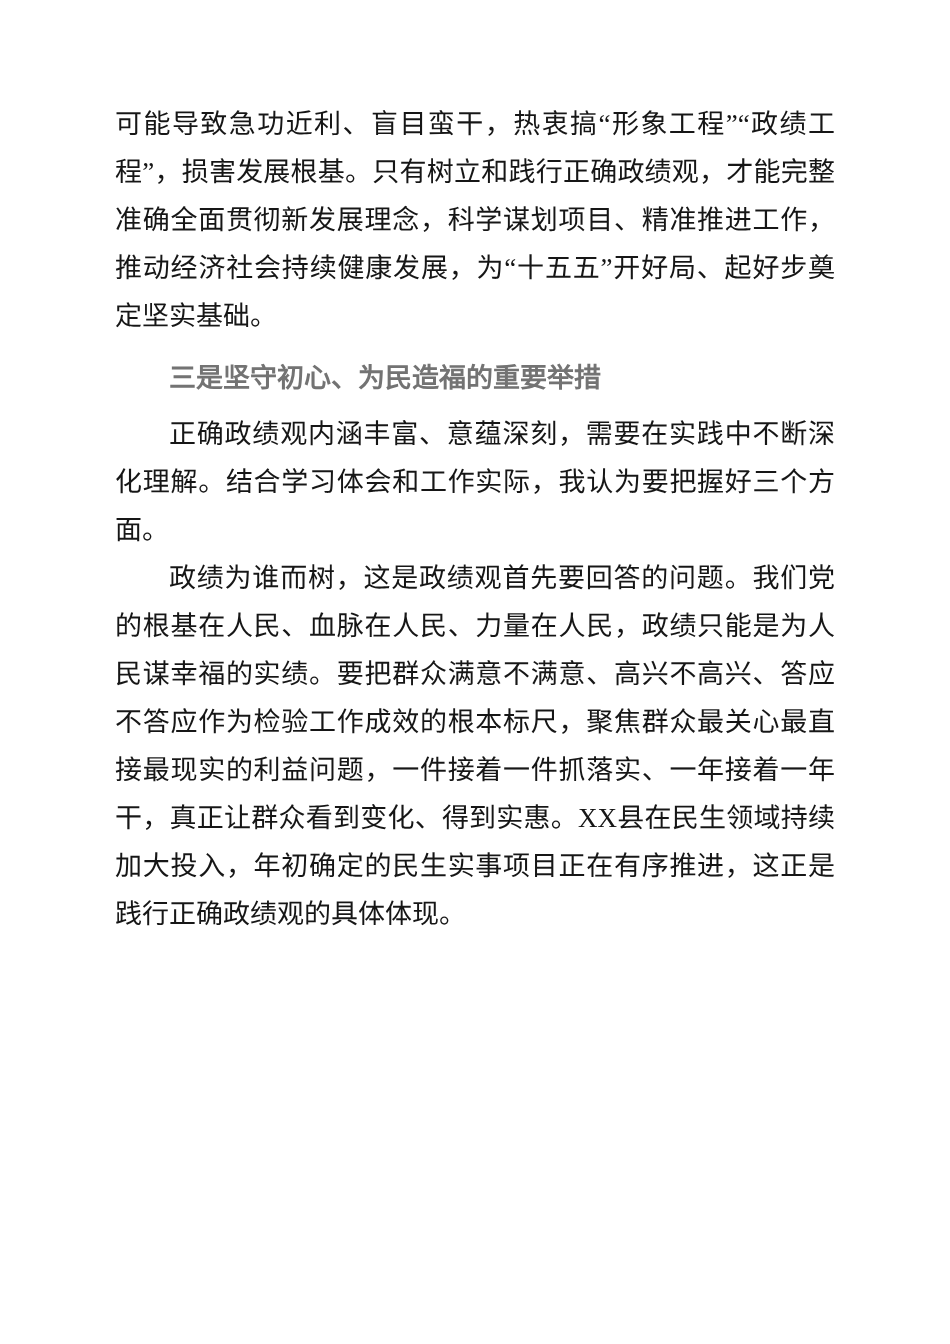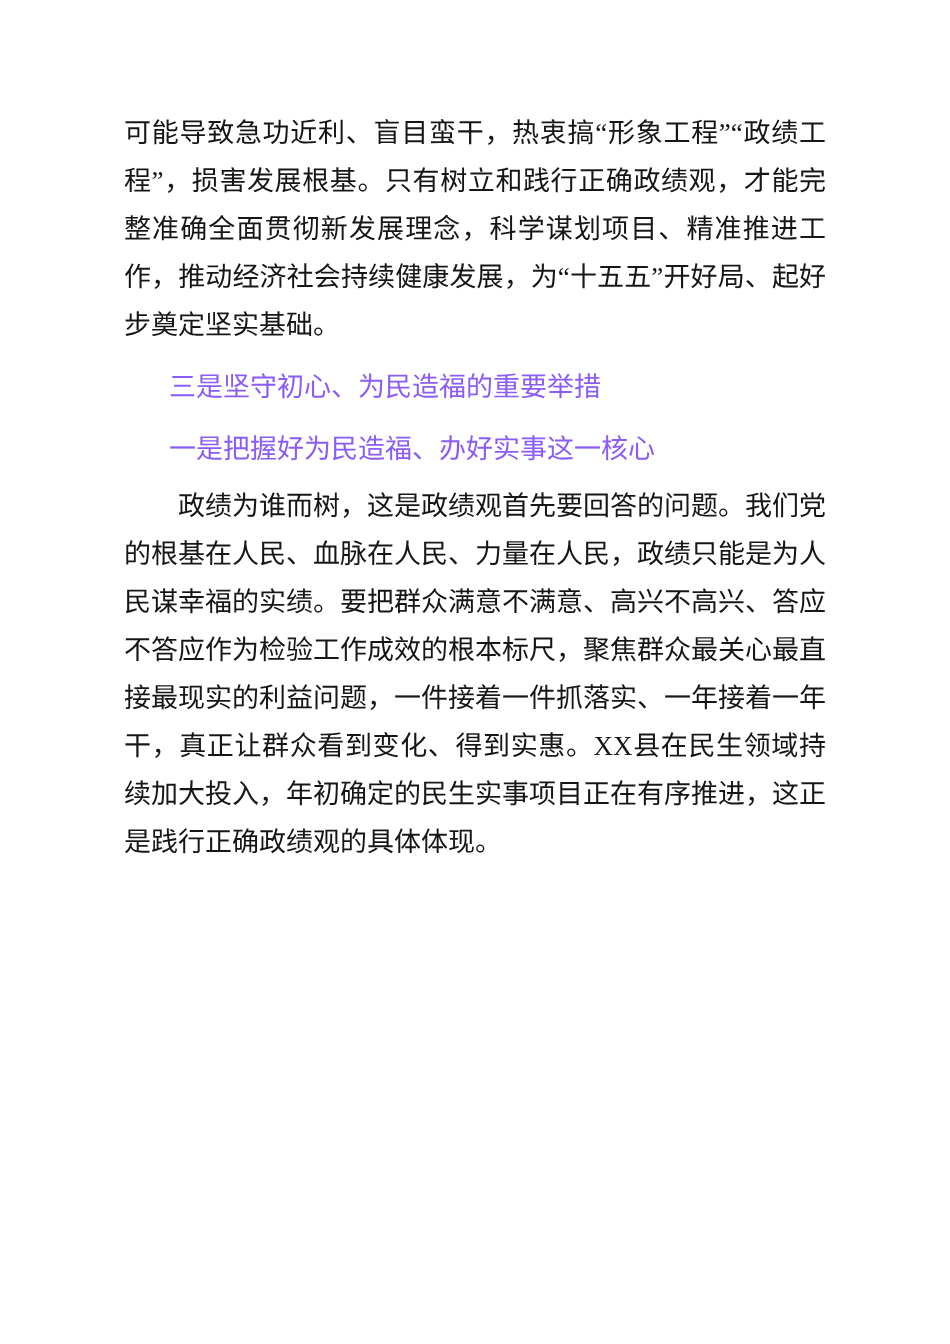--- a/index.html
+++ b/index.html
@@ -22,40 +22,40 @@
   }
   .doc {
     font-family: "Liberation Serif", "DejaVu Serif", serif;
     font-size: 27px;
     line-height: 48px;
     color: #161616;
     text-align: justify;
     text-justify: inter-character;
   }
   .doc p.paragraph {
-    margin: 9px;
+    margin: 0;
     text-indent: 2em;
     font-weight: 400;
   }
   .doc p.paragraph.no-indent {
     text-indent: 0;
   }
   .doc h2.heading {
     font-size: 27px;
     line-height: 48px;
     margin: 14px 0 8px 0;
     text-indent: 2em;
-    font-weight: 400;
-    color: #8b5cf6;
+    font-weight: 700;
+    color: #737373;
     text-align: left;
   }
 </style>
 </head>
 <body>
 
 <div class="page">
   <div class="doc" id="doc">
       <p class="paragraph no-indent">可能导致急功近利、盲目蛮干，热衷搞“形象工程”“政绩工程”，损害发展根基。只有树立和践行正确政绩观，才能完整准确全面贯彻新发展理念，科学谋划项目、精准推进工作，推动经济社会持续健康发展，为“十五五”开好局、起好步奠定坚实基础。</p>
       <h2 class="heading">三是坚守初心、为民造福的重要举措</h2>
-      <h2 class="heading">一是把握好为民造福、办好实事这一核心</h2>
+      <p class="paragraph">正确政绩观内涵丰富、意蕴深刻，需要在实践中不断深化理解。结合学习体会和工作实际，我认为要把握好三个方面。</p>
       <p class="paragraph">政绩为谁而树，这是政绩观首先要回答的问题。我们党的根基在人民、血脉在人民、力量在人民，政绩只能是为人民谋幸福的实绩。要把群众满意不满意、高兴不高兴、答应不答应作为检验工作成效的根本标尺，聚焦群众最关心最直接最现实的利益问题，一件接着一件抓落实、一年接着一年干，真正让群众看到变化、得到实惠。XX县在民生领域持续加大投入，年初确定的民生实事项目正在有序推进，这正是践行正确政绩观的具体体现。</p>
     </div>
 </div>
 
 </body></html>

